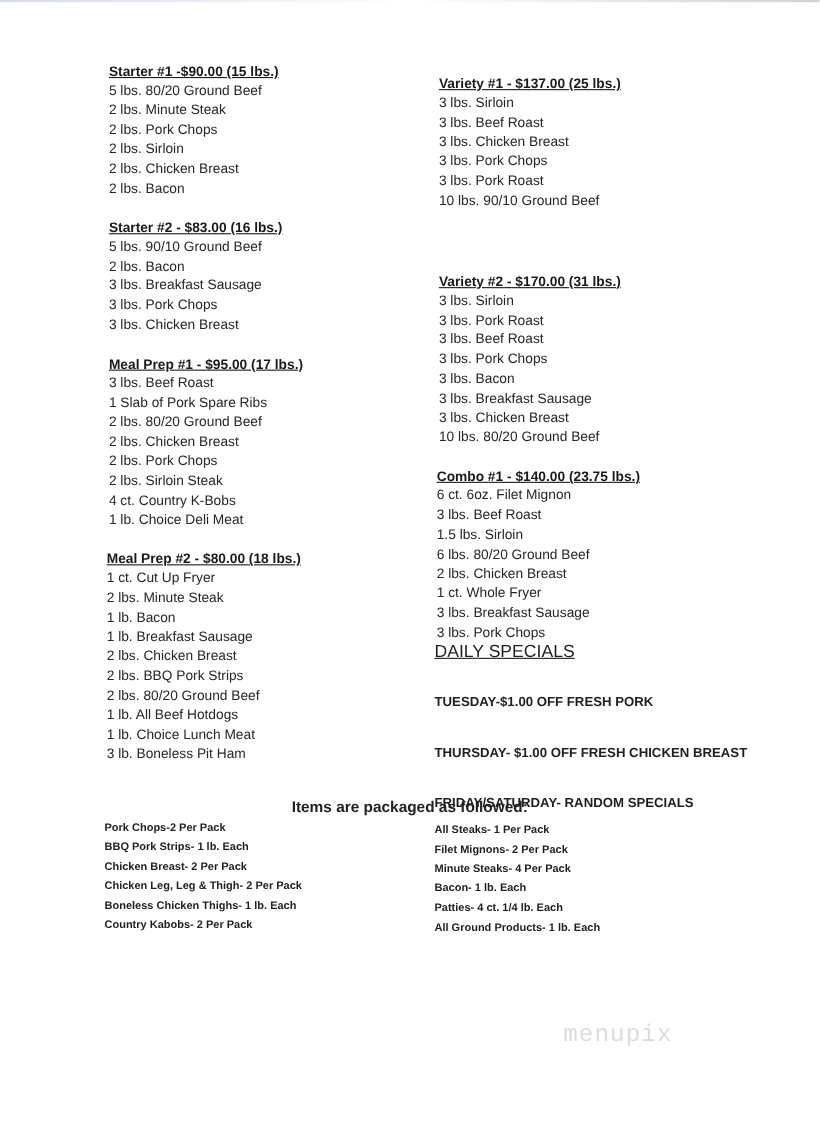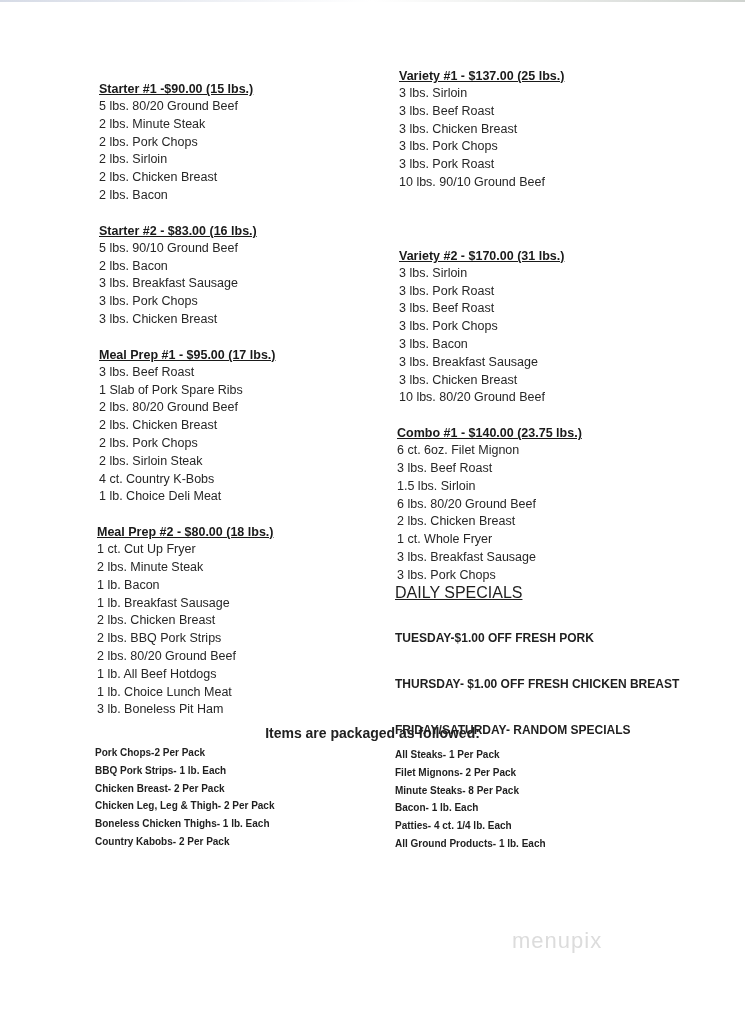--- a/index.html
+++ b/index.html
@@ -17,28 +17,28 @@
     font-weight: bold; font-size: 12.5px; text-decoration: underline;
     line-height: 18px; white-space: nowrap; color: #1a1a1a;
   }
   .pkg-item { font-size: 12.5px; line-height: 17.8px; white-space: nowrap; color: #262626; }
   .specials { position: absolute; left: 395px; top: 584px; width: 270px; }
   .specials-title { text-align: left; font-weight: normal; font-size: 16px; text-decoration: underline; line-height: 18px; width: 268px; }
   .special-line { font-weight: bold; font-size: 12px; line-height: 17.8px; white-space: nowrap; color: #1f1f1f; margin-top: 28px; }
   .packing-title { position: absolute; left: 0; width: 745px; top: 725px; text-align: center; font-weight: bold; font-size: 14px; color: #222; }
   .packing-col { position: absolute; top: 744px; }
   .packing-line { font-weight: bold; font-size: 10px; line-height: 17.8px; white-space: nowrap; color: #1f1f1f; }
-  .watermark { position: absolute; left: 512px; top: 928px; font-size: 22px; color: #dcdcdc; letter-spacing: 1px; font-family: Liberation Sans, sans-serif; font-weight: 300; }
+  .watermark { position: absolute; left: 512px; top: 928px; font-size: 22px; color: #dcdcdc; letter-spacing: 1px; font-family: Liberation Mono, monospace; font-weight: 300; }
 </style>
 </head>
 <body>
 
 <div class="topedge"></div>
 
-<div class="col" style="left:99px; top:80px;">
+<div class="col" style="left:99px; top:56px;">
   <div class="pkg">
     <div class="pkg-title">Starter #1 -$90.00 (15 lbs.)</div>
     <div class="pkg-item">5 lbs. 80/20 Ground Beef</div>
     <div class="pkg-item">2 lbs. Minute Steak</div>
     <div class="pkg-item">2 lbs. Pork Chops</div>
     <div class="pkg-item">2 lbs. Sirloin</div>
     <div class="pkg-item">2 lbs. Chicken Breast</div>
     <div class="pkg-item">2 lbs. Bacon</div>
   </div>
   <div class="pkg">
@@ -121,19 +121,19 @@
   <div class="packing-line">Pork Chops-2 Per Pack</div>
   <div class="packing-line">BBQ Pork Strips- 1 lb. Each</div>
   <div class="packing-line">Chicken Breast- 2 Per Pack</div>
   <div class="packing-line">Chicken Leg, Leg &amp; Thigh- 2 Per Pack</div>
   <div class="packing-line">Boneless Chicken Thighs- 1 lb. Each</div>
   <div class="packing-line">Country Kabobs- 2 Per Pack</div>
 </div>
 <div class="packing-col" style="left:395px; top:746px;">
   <div class="packing-line">All Steaks- 1 Per Pack</div>
   <div class="packing-line">Filet Mignons- 2 Per Pack</div>
-  <div class="packing-line">Minute Steaks- 8 Per Pack</div>
+  <div class="packing-line">Minute Steaks- 4 Per Pack</div>
   <div class="packing-line">Bacon- 1 lb. Each</div>
   <div class="packing-line">Patties- 4 ct. 1/4 lb. Each</div>
   <div class="packing-line">All Ground Products- 1 lb. Each</div>
 </div>
 
 <div class="watermark">menupix</div>
 
 </body></html>

